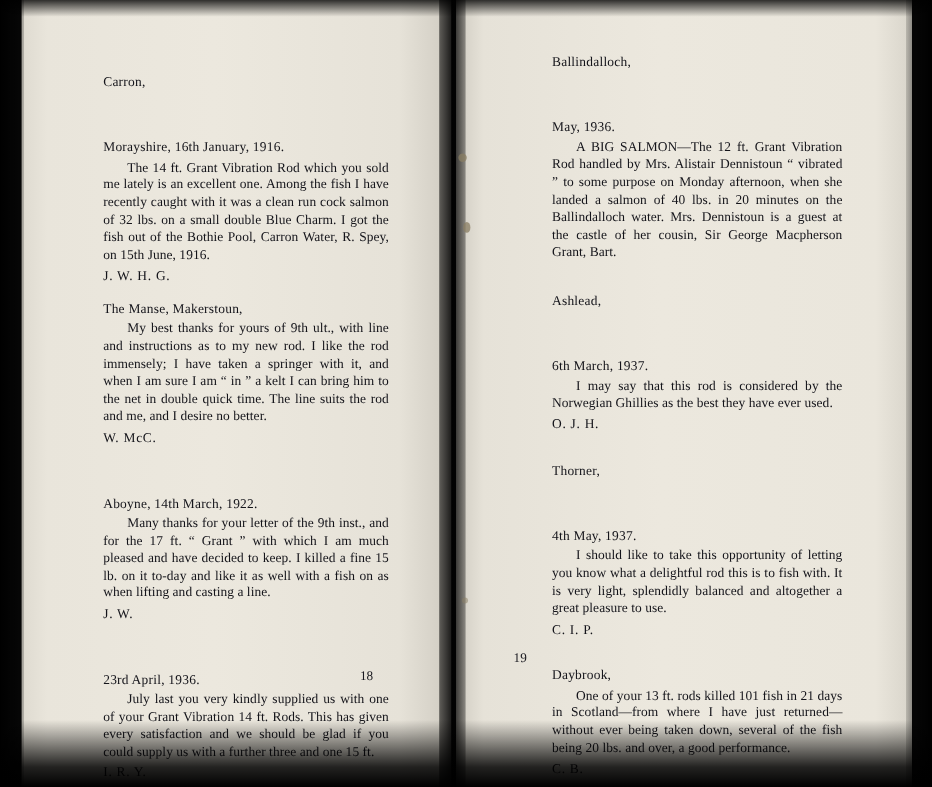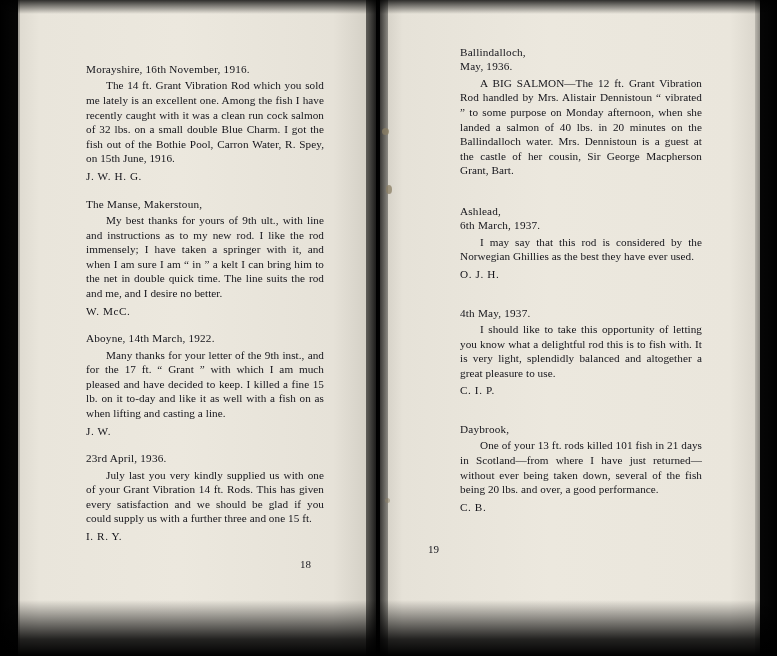--- a/index.html
+++ b/index.html
@@ -88,21 +88,21 @@
   .col-right { left: 460px; top: 45px; width: 242px; }
 
   .entry { margin-bottom: 13px; }
   .heading {
     text-align: left;
     font-size: 11.2px;
     line-height: 14.4px;
     letter-spacing: 0.2px;
   }
   .heading .l1 { display: block; }
-  .heading .l2 { display: block; }
+  .heading .l2 { display: block; margin-top: 40px; }
   .body-par {
     text-indent: 20px;
     margin-top: 2px;
     letter-spacing: 0.05px;
   }
   .sig {
     text-align: left;
     margin-top: 3px;
     padding-right: 26px;
     letter-spacing: 0.6px;
@@ -126,21 +126,22 @@
     <div class="gutter"></div>
 
     <div class="stain" style="left:382px; top:128px; width:7px; height:7px;"></div>
     <div class="stain" style="left:386px; top:185px; width:6px; height:9px;"></div>
     <div class="stain" style="left:385px; top:498px; width:5px; height:5px; opacity:0.5;"></div>
 
     <div class="textblock col-left">
 
       <div class="entry">
         <div class="heading">
-          <span class="l2">Morayshire, 16th November, 1916.</span>
+          <span class="l1">Carron,</span>
+          <span class="l2">Morayshire, 16th January, 1916.</span>
         </div>
         <div class="body-par">The 14 ft. Grant Vibration Rod which you sold me lately is an excellent one.  Among the fish I have recently caught with it was a clean run cock salmon of 32 lbs. on a small double Blue Charm.  I got the fish out of the Bothie Pool, Carron Water, R. Spey, on 15th June, 1916.</div>
         <div class="sig">J. W. H. G.</div>
       </div>
 
       <div class="entry">
         <div class="heading">
           <span class="l1">The Manse, Makerstoun,</span>
         </div>
         <div class="body-par">My best thanks for yours of 9th ult., with line and instructions as to my new rod.  I like the rod immensely; I have taken a springer with it, and when I am sure I am “ in ” a kelt I can bring him to the net in double quick time.  The line suits the rod and me, and I desire no better.</div>
@@ -181,20 +182,21 @@
         <div class="heading">
           <span class="l1">Ashlead,</span>
           <span class="l2">6th March, 1937.</span>
         </div>
         <div class="body-par">I may say that this rod is considered by the Norwegian Ghillies as the best they have ever used.</div>
         <div class="sig">O. J. H.</div>
       </div>
 
       <div class="entry" style="margin-top:24px;">
         <div class="heading">
+          <span class="l1">Thorner,</span>
           <span class="l2">4th May, 1937.</span>
         </div>
         <div class="body-par">I should like to take this opportunity of letting you know what a delightful rod this is to fish with.  It is very light, splendidly balanced and altogether a great pleasure to use.</div>
         <div class="sig">C. I. P.</div>
       </div>
 
       <div class="entry" style="margin-top:24px;">
         <div class="heading">
           <span class="l1">Daybrook,</span>
         </div>

